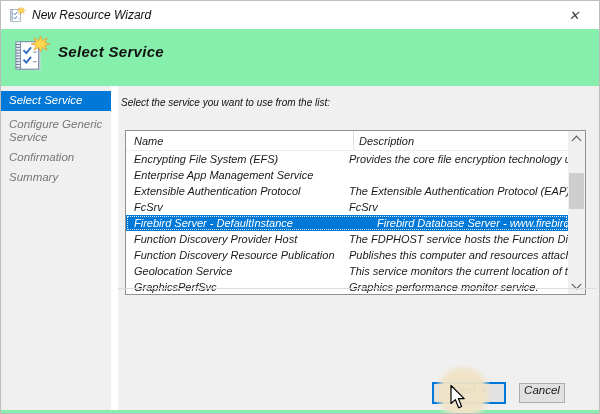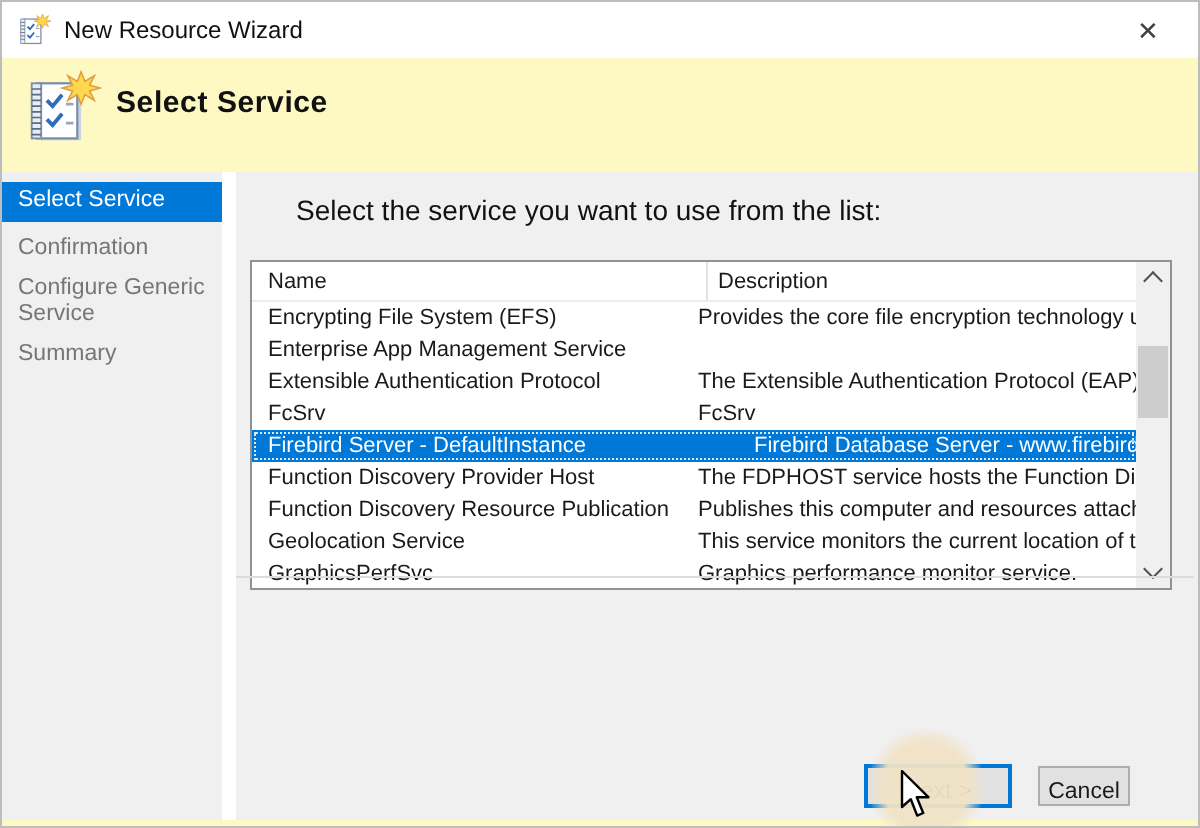--- a/index.html
+++ b/index.html
@@ -1,17 +1,17 @@
 <!DOCTYPE html>
 <html><head>
 <meta charset="utf-8">
 <style>
   html,body{margin:0;padding:0;background:#ffffff;}
   body{width:600px;height:414px;font-family:"Liberation Sans",sans-serif;-webkit-font-smoothing:antialiased;}
-  .window{position:relative;width:600px;height:414px;background:#fef9c3;border:1px solid #bdbdbd;box-sizing:border-box;overflow:hidden;}
+  .window{position:relative;width:600px;height:414px;background:#86efac;border:1px solid #bdbdbd;box-sizing:border-box;overflow:hidden;font-style:italic;}
 
   
   .titlebar{position:absolute;left:0;top:0;width:100%;height:28px;background:#ffffff;display:flex;align-items:center;}
   .titlebar-icon{margin-left:8px;width:17px;height:16px;flex:0 0 auto;}
   .titlebar-title{margin-left:6px;font-size:12px;color:#111111;}
   .close-btn{position:absolute;right:10px;top:2px;width:30px;height:24px;display:flex;align-items:center;justify-content:center;font-size:13px;color:#404040;cursor:default;}
 
   
   .header-icon{position:absolute;left:12px;top:32px;width:38px;height:42px;}
   .header-title{position:absolute;left:57px;top:42px;font-size:15px;font-weight:bold;color:#111111;letter-spacing:.3px;}
@@ -20,21 +20,21 @@
   .bodyarea{position:absolute;left:0;top:85px;width:600px;height:324px;background:#f0f0f0;}
   .gap-strip{position:absolute;left:110px;top:0;width:7px;height:100%;background:#ffffff;}
 
   
   .sidebar{position:absolute;left:0;top:5px;width:110px;}
   .nav-item{font-size:11.5px;color:#767676;padding:2px 6px 3px 8px;margin-bottom:2px;line-height:13px;}
   .nav-item.active{background:#0078d7;color:#ffffff;padding-top:3px;padding-bottom:4px;margin-bottom:5px;}
 
   
   .content{position:absolute;left:117px;top:0;right:0;bottom:0;}
-  .instruction{position:absolute;left:30px;top:11px;font-size:14px;color:#111111;}
+  .instruction{position:absolute;left:3px;top:11px;font-size:10px;color:#111111;}
 
   
   .listbox{position:absolute;left:7px;top:44px;width:461px;height:165px;background:#ffffff;border:1px solid #8a9399;box-sizing:border-box;}
   .list-header{display:flex;height:20px;margin-right:17px;border-bottom:1px solid #ededed;box-sizing:border-box;}
   .hcol{display:flex;align-items:center;font-size:11px;color:#1a1a1a;box-sizing:border-box;}
   .hcol.name{width:228px;padding-left:8px;border-right:1px solid #e2e2e2;}
   .hcol.desc{flex:1;padding-left:5px;}
   .list-rows{position:absolute;left:0;top:20px;right:17px;bottom:0;overflow:hidden;}
   .srow{display:flex;height:16px;align-items:center;font-size:11px;color:#1a1a1a;white-space:nowrap;}
   .srow .cname{width:218px;padding-left:8px;box-sizing:border-box;overflow:hidden;}
@@ -46,21 +46,21 @@
   .sb-btn{position:absolute;left:0;width:17px;height:16px;display:flex;align-items:center;justify-content:center;}
   .sb-up{top:0;}
   .sb-down{bottom:0;}
   .chev{width:6px;height:6px;border-left:1px solid #505050;border-top:1px solid #505050;}
   .chev.up{transform:rotate(45deg) ;margin-top:3px;}
   .chev.down{transform:rotate(225deg);margin-bottom:3px;}
   .sb-thumb{position:absolute;left:1px;top:42px;width:15px;height:36px;background:#cdcdcd;}
 
   
   .footer-sep{position:absolute;left:117px;top:287px;right:2px;height:1px;background:#dcdcdc;}
-  .btn{position:absolute;font-size:11.5px;color:#1a1a1a;background:#e1e1e1;display:flex;align-items:flex-end;justify-content:center;box-sizing:border-box;cursor:default;}
+  .btn{position:absolute;font-size:11.5px;color:#1a1a1a;background:#e1e1e1;display:flex;align-items:flex-start;justify-content:center;box-sizing:border-box;cursor:default;}
   .btn-next{left:431px;top:296px;width:74px;height:22px;border:2px solid #0078d7;}
   .btn-cancel{left:518px;top:297px;width:46px;height:20px;border:1px solid #adadad;}
 
   
   .halo{position:absolute;left:433px;top:278px;width:58px;height:58px;border-radius:50%;pointer-events:none;
         background:radial-gradient(circle, rgba(240,227,198,0.95) 52%, rgba(240,227,198,0) 73%);}
   .cursor{position:absolute;left:449px;top:299px;width:20px;height:26px;pointer-events:none;}
 </style>
 </head>
 <body>
@@ -93,22 +93,22 @@
     <path d="M21 17h4M21 27h4" stroke="#9aa7b8" stroke-width="1.4"></path>
     <polygon points="29,0 31,5 36,2 33.5,7 39,8.5 33.5,10 36,15 31,12 29,17 27,12 22,15 24.5,10 19,8.5 24.5,7 22,2 27,5" fill="#ffd84d" stroke="#e29b3d" stroke-width="0.8"></polygon>
   </svg>
   <div class="header-title">Select Service</div>
 
   <div class="bodyarea">
     <div class="gap-strip"></div>
 
     <div class="sidebar">
       <div class="nav-item active">Select Service</div>
+      <div class="nav-item">Configure Generic Service</div>
       <div class="nav-item">Confirmation</div>
-      <div class="nav-item">Configure Generic Service</div>
       <div class="nav-item">Summary</div>
     </div>
 
     <div class="content">
       <div class="instruction">Select the service you want to use from the list:</div>
 
       <div class="listbox">
         <div class="list-header">
           <div class="hcol name">Name</div>
           <div class="hcol desc">Description</div>

